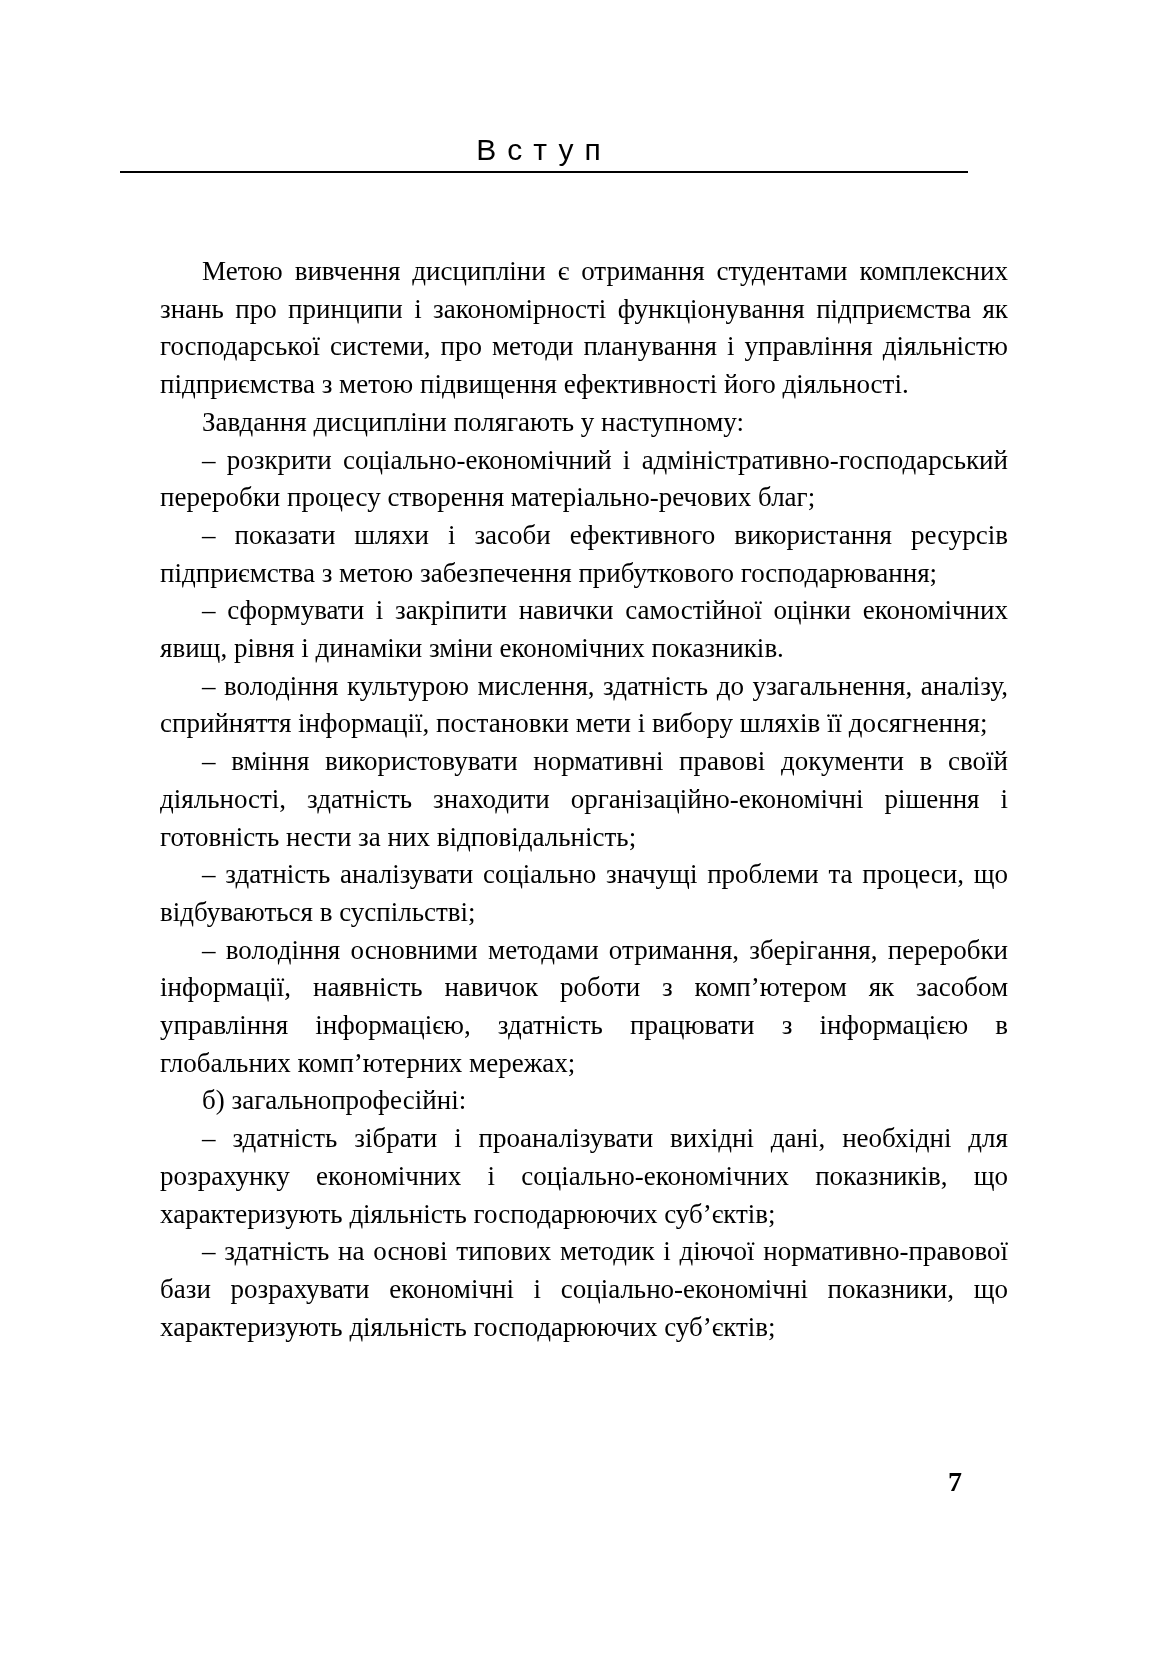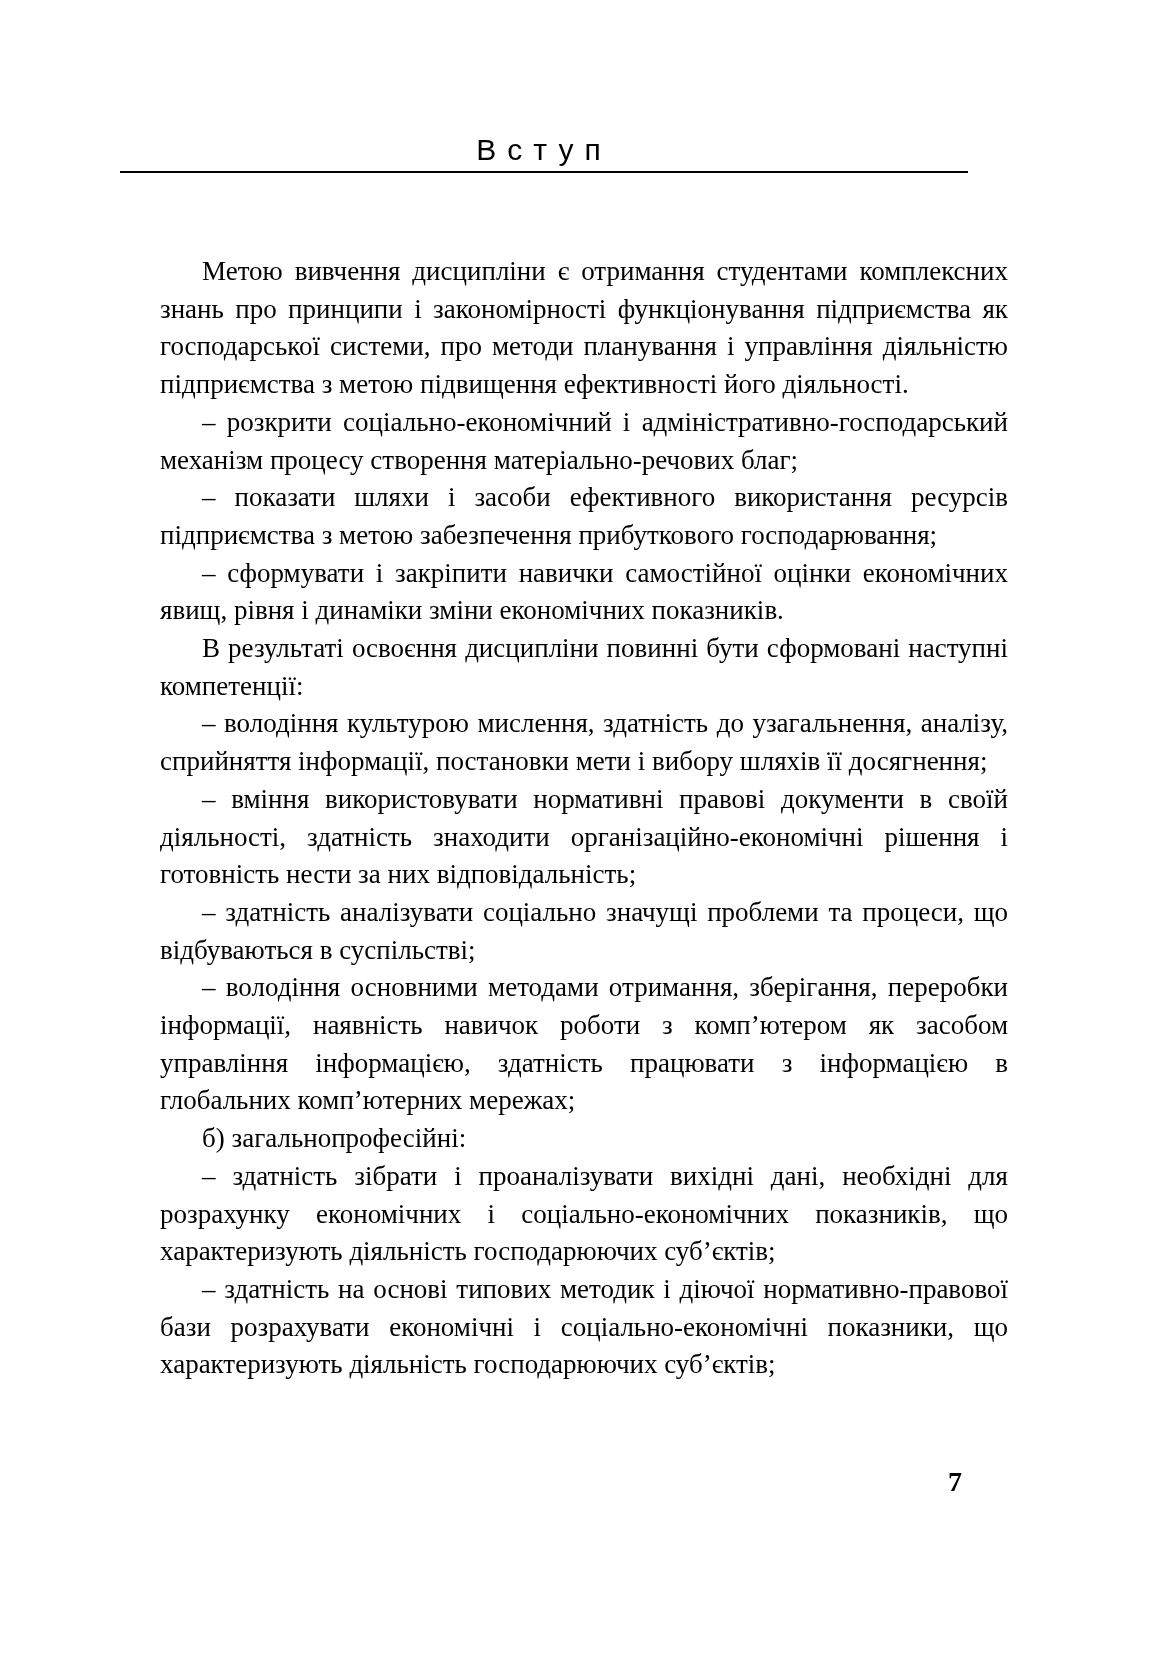--- a/index.html
+++ b/index.html
@@ -73,24 +73,24 @@
 <body>
 
 <div class="page">
   <div class="chapter-header">
     <h1 class="chapter-title">Вступ</h1>
     <div class="header-rule"></div>
   </div>
 
   <div class="body-text">
     <p>Метою вивчення дисципліни є отримання студентами комплексних знань про принципи і закономірності функціонування підприємства як господарської системи, про методи планування і управління діяльністю підприємства з метою підвищення ефективності його діяльності.</p>
-    <p>– розкрити соціально-економічний і адміністративно-господарський механізм процесу створення матеріально-речових благ;</p>
+    <p>Завдання дисципліни полягають у наступному:</p>
+    <p>– розкрити соціально-економічний і адміністративно-господарський переробки процесу створення матеріально-речових благ;</p>
     <p>– показати шляхи і засоби ефективного використання ресурсів підприємства з метою забезпечення прибуткового господарювання;</p>
     <p>– сформувати і закріпити навички самостійної оцінки економічних явищ, рівня і динаміки зміни економічних показників.</p>
-    <p>В результаті освоєння дисципліни повинні бути сформовані наступні компетенції:</p>
     <p>– володіння культурою мислення, здатність до узагальнення, аналізу, сприйняття інформації, постановки мети і вибору шляхів її досягнення;</p>
     <p>– вміння використовувати нормативні правові документи в своїй діяльності, здатність знаходити організаційно-економічні рішення і готовність нести за них відповідальність;</p>
     <p>– здатність аналізувати соціально значущі проблеми та процеси, що відбуваються в суспільстві;</p>
     <p>– володіння основними методами отримання, зберігання, переробки інформації, наявність навичок роботи з комп’ютером як засобом управління інформацією, здатність працювати з інформацією в глобальних комп’ютерних мережах;</p>
     <p>б) загальнопрофесійні:</p>
     <p>– здатність зібрати і проаналізувати вихідні дані, необхідні для розрахунку економічних і соціально-економічних показників, що характеризують діяльність господарюючих суб’єктів;</p>
     <p>– здатність на основі типових методик і діючої нормативно-правової бази розрахувати економічні і соціально-економічні показники, що характеризують діяльність господарюючих суб’єктів;</p>
   </div>
 
   <div class="page-number">7</div>

